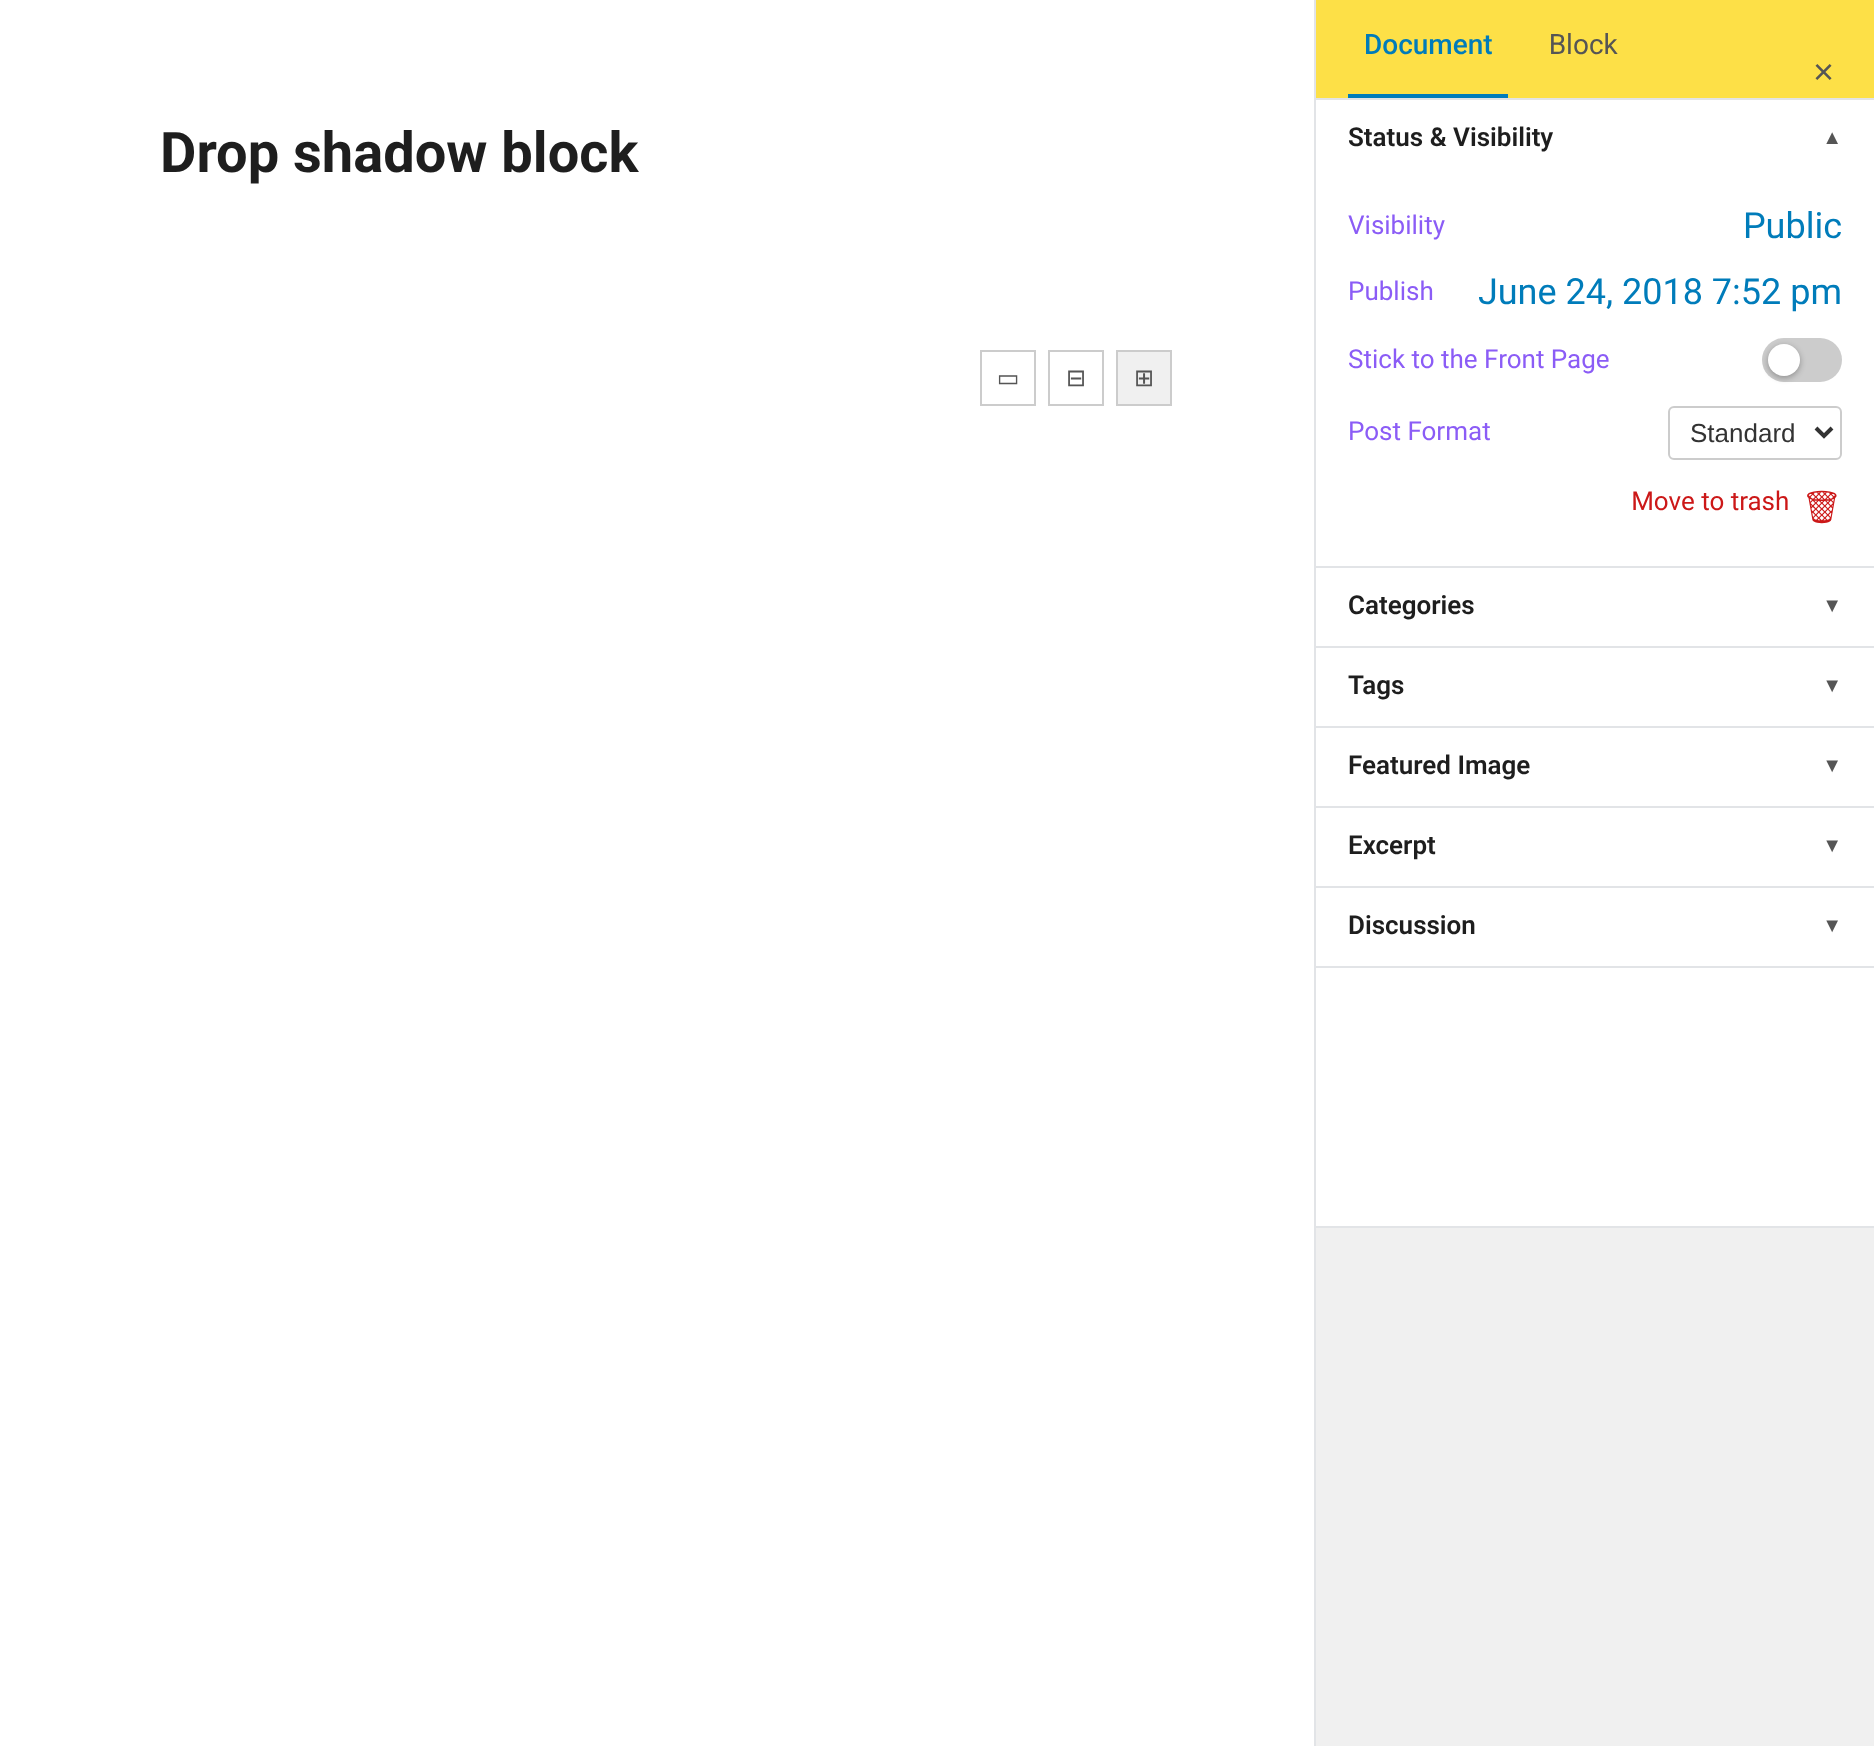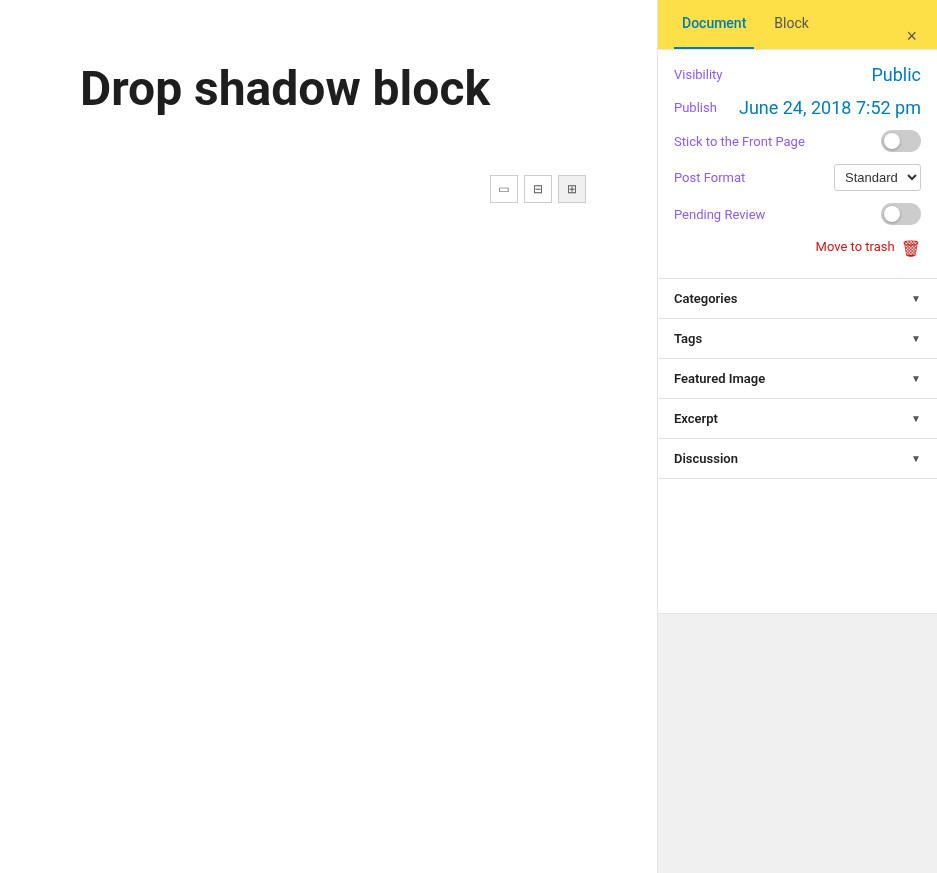--- a/index.html
+++ b/index.html
@@ -6,21 +6,21 @@
     body { font-family: -apple-system, BlinkMacSystemFont, "Segoe UI", Roboto, sans-serif; background: #fff; display: flex; height: 873px; overflow: hidden; }
 
     
     .editor-area {
       flex: 1;
       background: #fff;
       padding: 60px 80px;
       position: relative;
     }
     .post-title {
-      font-size: 48px;
+      font-size: 28px;
       font-weight: 700;
       color: #1e1e1e;
       margin-bottom: 24px;
       outline: none;
     }
     .post-body {
       color: #aaa;
       font-size: 16px;
       outline: none;
     }
@@ -260,20 +260,24 @@
       <span>Block</span>
     </div>
     <button class="sidebar-close">
       <span>×</span>
     </button>
   </div>
 
   <div class="sidebar-content">
 
     <div class="panel status-panel">
+      <div class="panel-header">
+        <span>Status &amp; Visibility</span>
+        <span class="chevron">▲</span>
+      </div>
       <div class="panel-body">
 
         <div class="field-row">
           <span class="field-label">Visibility</span>
           <a class="field-value-link" href="#">Public</a>
         </div>
 
         <div class="field-row">
           <span class="field-label">Publish</span>
           <a class="field-value-link" href="#">June 24, 2018 7:52 pm</a>
@@ -288,24 +292,20 @@
           <span class="field-label">Post Format</span>
           <select class="post-format-select">
             <option>Standard</option>
             <option>Aside</option>
             <option>Image</option>
             <option>Video</option>
             <option>Audio</option>
           </select>
         </div>
 
-        <div class="field-row">
-          <span class="field-label">Pending Review</span>
-          <button class="toggle-switch off"></button>
-        </div>
 
 
         <div class="trash-row">
           <a class="trash-link" href="#">Move to trash</a>
           <span class="trash-icon">🗑</span>
         </div>
 
       </div>
     </div>
 

